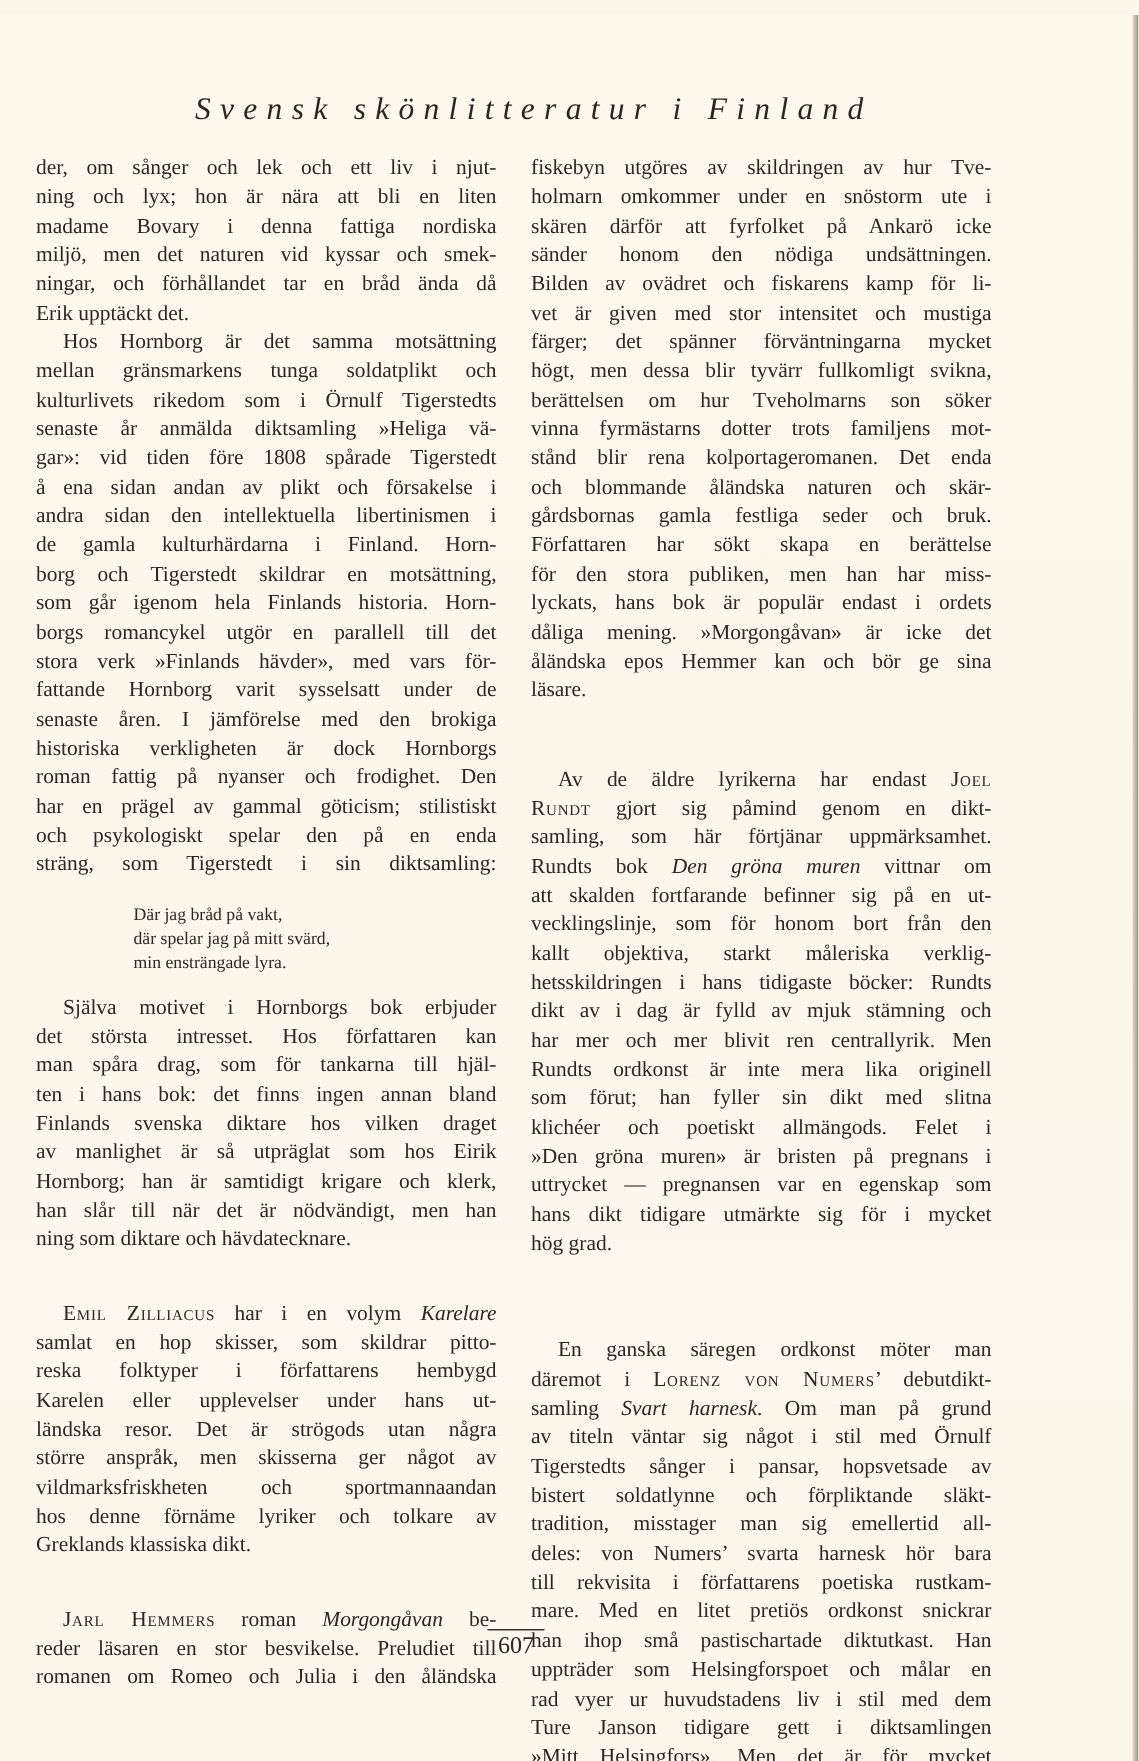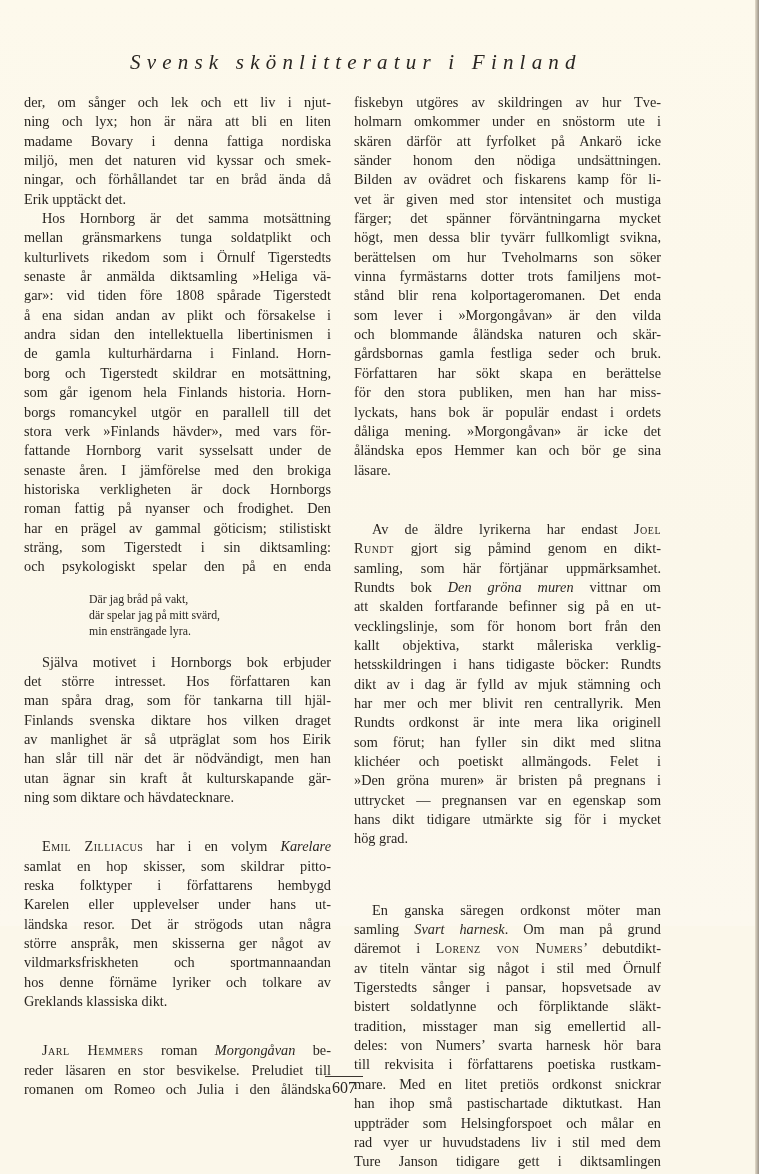--- a/index.html
+++ b/index.html
@@ -4,21 +4,21 @@
 <style>
   html, body { margin: 0; padding: 0; }
   body {
     width: 759px; height: 1174px; overflow: hidden;
     background: #fbf7ea;
     font-family: "DejaVu Serif", "Liberation Serif", serif;
     color: #2a2622;
     position: relative;
   }
   .page {
-    position: absolute; left: 0; top: 0; width: 759px; height: 926px;
+    position: absolute; left: 0; top: 10px; width: 759px; height: 926px;
     background: linear-gradient(180deg, #fdf9ec 0%, #fbf7ea 60%, #fcf8ee 100%);
   }
   .edge {
     position: absolute; right: 0; top: 0; width: 4px; height: 1174px;
     background: linear-gradient(90deg, #e4dccb, #9a9286);
   }
   .running-head {
     position: absolute; left: 130px; top: 50px; width: 520px;
     font-family: "Liberation Serif", serif;
     font-style: italic; font-size: 21px; letter-spacing: 6.2px;
@@ -82,36 +82,37 @@
         <span class="line">de gamla kulturhärdarna i Finland. Horn-</span>
         <span class="line">borg och Tigerstedt skildrar en motsättning,</span>
         <span class="line">som går igenom hela Finlands historia. Horn-</span>
         <span class="line">borgs romancykel utgör en parallell till det</span>
         <span class="line">stora verk »Finlands hävder», med vars för-</span>
         <span class="line">fattande Hornborg varit sysselsatt under de</span>
         <span class="line">senaste åren. I jämförelse med den brokiga</span>
         <span class="line">historiska verkligheten är dock Hornborgs</span>
         <span class="line">roman fattig på nyanser och frodighet. Den</span>
         <span class="line">har en prägel av gammal göticism; stilistiskt</span>
+        <span class="line">och psykologiskt spelar den på en enda</span>
         <span class="line">sträng, som Tigerstedt i sin diktsamling:</span>
-        <span class="line">och psykologiskt spelar den på en enda</span>
       </p>
     <div class="verse" id="verse">
         <span class="vline">Där jag bråd på vakt,</span>
         <span class="vline">där spelar jag på mitt svärd,</span>
         <span class="vline">min ensträngade lyra.</span>
       </div>
     <p id="lp3">
         <span class="line" style="padding-left: 18px;">Själva motivet i Hornborgs bok erbjuder</span>
-        <span class="line">det större intresset. Hos författaren kan</span>
+        <span class="line">det största intresset. Hos författaren kan</span>
         <span class="line">man spåra drag, som för tankarna till hjäl-</span>
+        <span class="line">ten i hans bok: det finns ingen annan bland</span>
         <span class="line">Finlands svenska diktare hos vilken draget</span>
         <span class="line">av manlighet är så utpräglat som hos Eirik</span>
+        <span class="line">Hornborg; han är samtidigt krigare och klerk,</span>
         <span class="line">han slår till när det är nödvändigt, men han</span>
-        <span class="line">utan ägnar sin kraft åt kulturskapande gär-</span>
         <span class="line last">ning som diktare och hävdatecknare.</span>
       </p>
     <div class="gap-lg"></div>
     <p>
       <span class="line" style="padding-left:18px"><span class="sc">Emil Zilliacus</span><span> har i en volym </span><span class="it">Karelare</span></span>
       <span id="lp4rest"><span class="line">samlat en hop skisser, som skildrar pitto-</span><span class="line">reska folktyper i författarens hembygd</span><span class="line">Karelen eller upplevelser under hans ut-</span><span class="line">ländska resor. Det är strögods utan några</span><span class="line">större anspråk, men skisserna ger något av</span><span class="line">vildmarksfriskheten och sportmannaandan</span><span class="line">hos denne förnäme lyriker och tolkare av</span><span class="line last">Greklands klassiska dikt.</span></span>
     </p>
     <div class="gap-lg"></div>
     <p>
       <span class="line" style="padding-left:18px"><span class="sc">Jarl Hemmers</span><span> roman </span><span class="it">Morgongåvan</span><span> be-</span></span>
@@ -125,41 +126,40 @@
         <span class="line">holmarn omkommer under en snöstorm ute i</span>
         <span class="line">skären därför att fyrfolket på Ankarö icke</span>
         <span class="line">sänder honom den nödiga undsättningen.</span>
         <span class="line">Bilden av ovädret och fiskarens kamp för li-</span>
         <span class="line">vet är given med stor intensitet och mustiga</span>
         <span class="line">färger; det spänner förväntningarna mycket</span>
         <span class="line">högt, men dessa blir tyvärr fullkomligt svikna,</span>
         <span class="line">berättelsen om hur Tveholmarns son söker</span>
         <span class="line">vinna fyrmästarns dotter trots familjens mot-</span>
         <span class="line">stånd blir rena kolportageromanen. Det enda</span>
-        <span class="line">som lever i »Morgongåvan» är den vilda</span>
         <span class="line">och blommande åländska naturen och skär-</span>
         <span class="line">gårdsbornas gamla festliga seder och bruk.</span>
         <span class="line">Författaren har sökt skapa en berättelse</span>
         <span class="line">för den stora publiken, men han har miss-</span>
         <span class="line">lyckats, hans bok är populär endast i ordets</span>
         <span class="line">dåliga mening. »Morgongåvan» är icke det</span>
         <span class="line">åländska epos Hemmer kan och bör ge sina</span>
         <span class="line last">läsare.</span>
       </p>
     <div class="gap-xl"></div>
     <p>
       <span class="line" style="padding-left:18px"><span>Av de äldre lyrikerna har endast </span><span class="sc">Joel</span></span>
       <span class="line"><span class="sc">Rundt</span><span> gjort sig påmind genom en dikt-</span></span>
       <span class="line">samling, som här förtjänar uppmärksamhet.</span>
       <span class="line"><span>Rundts bok </span><span class="it">Den gröna muren</span><span> vittnar om</span></span>
       <span id="rp2rest"><span class="line">att skalden fortfarande befinner sig på en ut-</span><span class="line">vecklingslinje, som för honom bort från den</span><span class="line">kallt objektiva, starkt måleriska verklig-</span><span class="line">hetsskildringen i hans tidigaste böcker: Rundts</span><span class="line">dikt av i dag är fylld av mjuk stämning och</span><span class="line">har mer och mer blivit ren centrallyrik. Men</span><span class="line">Rundts ordkonst är inte mera lika originell</span><span class="line">som förut; han fyller sin dikt med slitna</span><span class="line">klichéer och poetiskt allmängods. Felet i</span><span class="line">»Den gröna muren» är bristen på pregnans i</span><span class="line">uttrycket — pregnansen var en egenskap som</span><span class="line">hans dikt tidigare utmärkte sig för i mycket</span><span class="line last">hög grad.</span></span>
     </p>
     <div class="gap-xl" style="height:52px"></div>
     <p>
       <span class="line" style="padding-left:18px">En ganska säregen ordkonst möter man</span>
+      <span class="line"><span>däremot i </span><span class="sc">Lorenz von Numers</span><span>’ debutdikt-</span></span>
       <span class="line"><span>samling </span><span class="it">Svart harnesk</span><span>. Om man på grund</span></span>
-      <span class="line"><span>däremot i </span><span class="sc">Lorenz von Numers</span><span>’ debutdikt-</span></span>
       <span id="rp3rest"><span class="line">av titeln väntar sig något i stil med Örnulf</span><span class="line">Tigerstedts sånger i pansar, hopsvetsade av</span><span class="line">bistert soldatlynne och förpliktande släkt-</span><span class="line">tradition, misstager man sig emellertid all-</span><span class="line">deles: von Numers’ svarta harnesk hör bara</span><span class="line">till rekvisita i författarens poetiska rustkam-</span><span class="line">mare. Med en litet pretiös ordkonst snickrar</span><span class="line">han ihop små pastischartade diktutkast. Han</span><span class="line">uppträder som Helsingforspoet och målar en</span><span class="line">rad vyer ur huvudstadens liv i stil med dem</span><span class="line">Ture Janson tidigare gett i diktsamlingen</span><span class="line">»Mitt Helsingfors». Men det är för mycket</span></span>
     </p>
   </div>
 
   <div class="folio">607</div>
 </div>
 
 </body></html>

